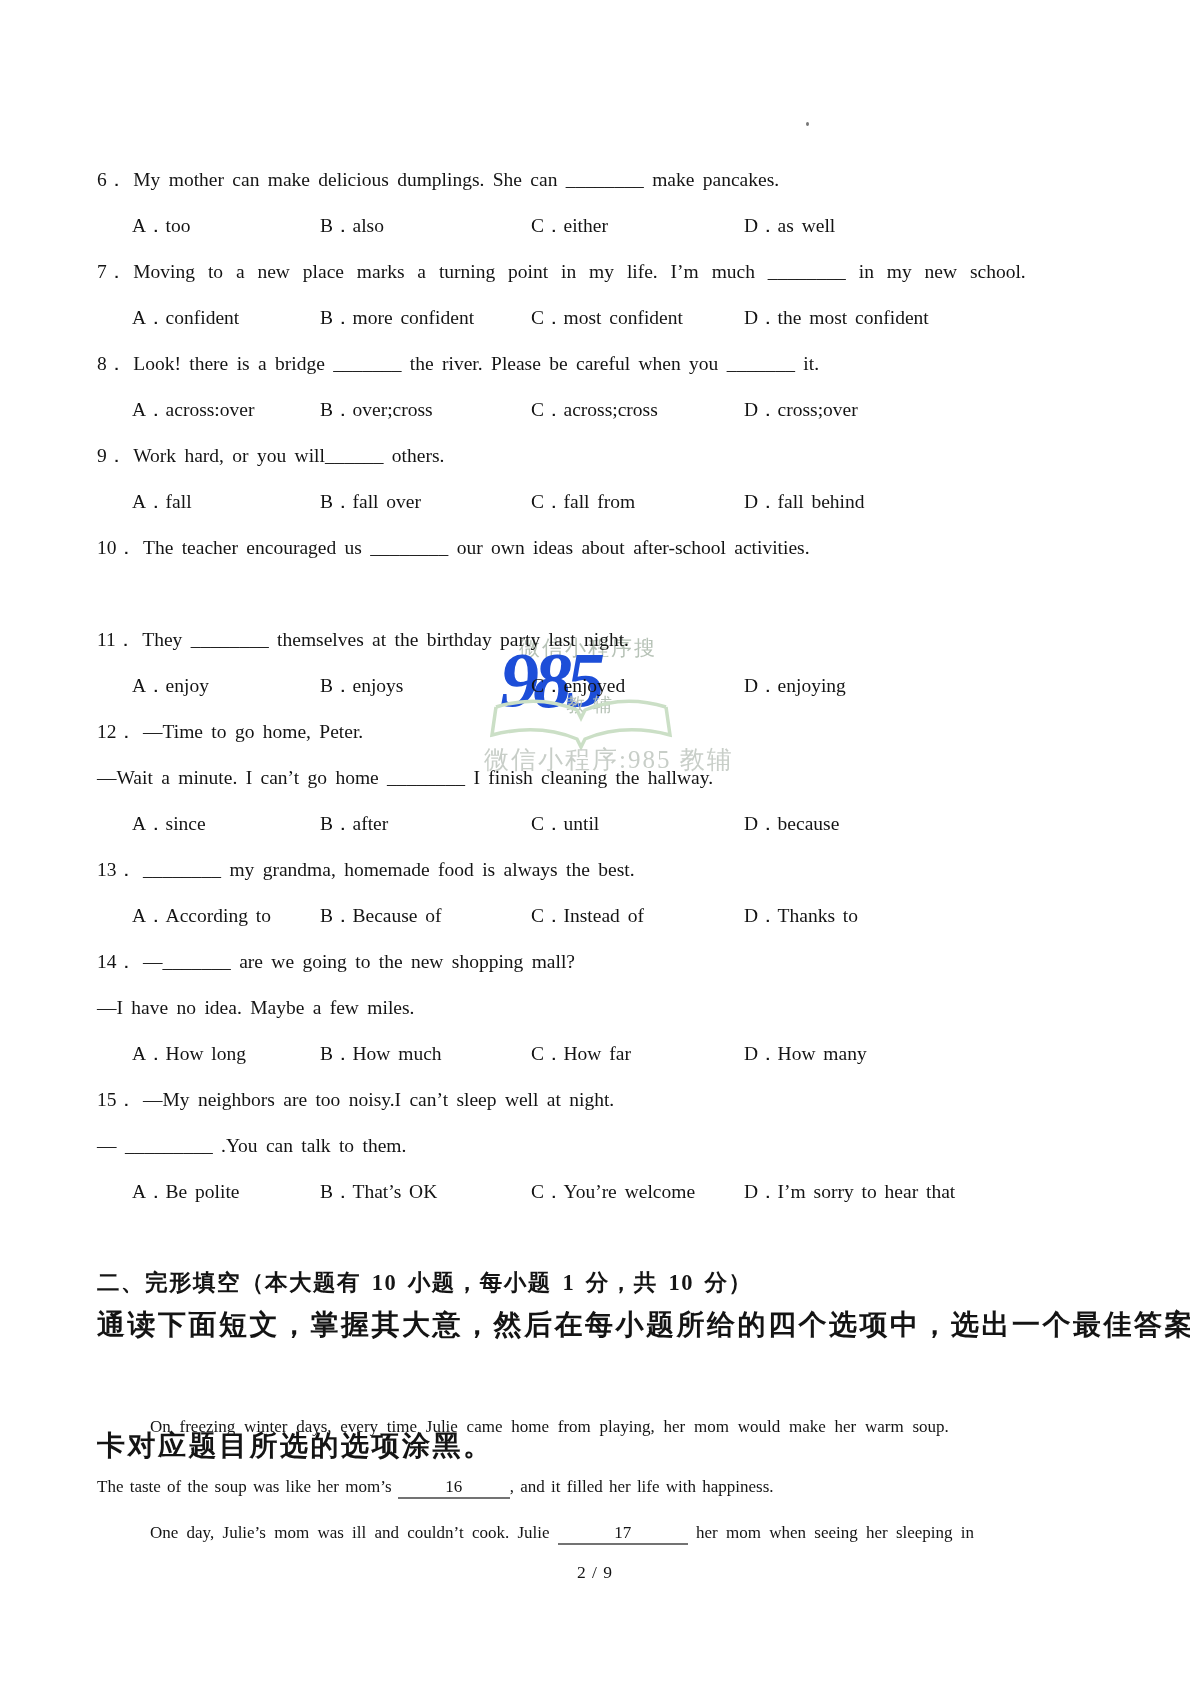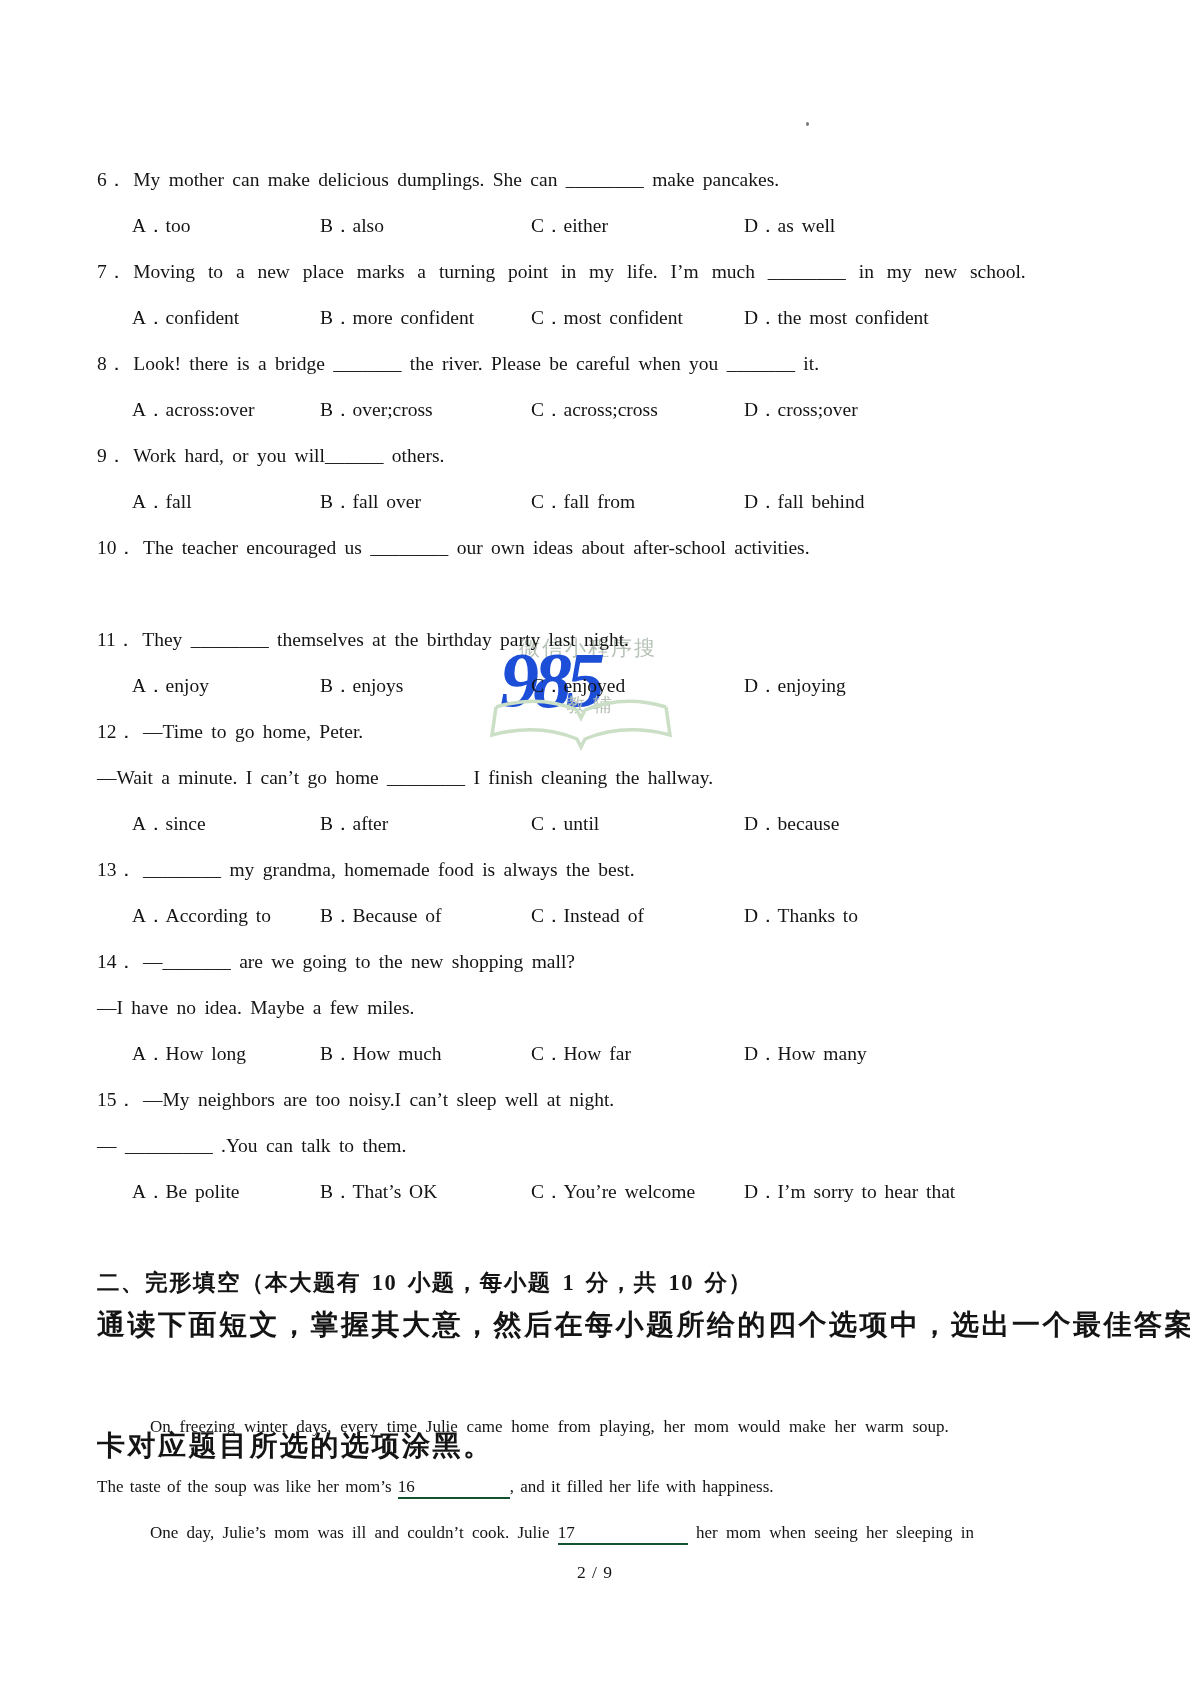--- a/index.html
+++ b/index.html
@@ -17,22 +17,22 @@
   .optrow { position:absolute; left:97px; width:1000px; height:24px; z-index:2; }
   .opt { position:absolute; top:0; font-size:19.5px; line-height:23px; white-space:pre; word-spacing:3px; }
   .oa { left:35px; } .ob { left:223px; } .oc { left:434px; } .od { left:647px; }
 
   .cjk { font-weight:bold; z-index:2; }
   .heading { font-size:22.5px; letter-spacing:1.5px; }
   .instr { font-size:28px; letter-spacing:2.5px; }
 
   .p-line { position:absolute; font-size:17px; line-height:23px; white-space:pre; z-index:2; }
   .blank-num {
-    display:inline-block; min-width:112px; 
-    border-bottom:2px solid #14532d; line-height:20px;margin-top:16px;
+    display:inline-block; min-width:112px; text-align:center;
+    border-bottom:2px solid #737373; line-height:20px;margin-top:16px;
   }
 
   .footer {
     position:absolute; top:1562px; left:0; width:1190px; text-align:center;
     font-size:17.5px; letter-spacing:1px; z-index:2;
   }
 
   
   .wm { position:absolute; z-index:1; pointer-events:none; }
   .wm-line1 { left:519px; top:634px; font-size:21px; color:#b6c2b6; letter-spacing:2px; }
@@ -56,20 +56,21 @@
 
   <div class="wm wm-line1">微信小程序搜</div>
   <div class="wm wm-big">985</div>
   <div class="wm wm-badge">教辅</div>
   <div class="wm wm-book">
     <svg width="190" height="54" viewBox="0 0 190 54" fill="none">
       <path d="M10 9 Q52 -4 91 12 L95 20 L99 12 Q138 -4 180 9" stroke="#cbdfc6" stroke-width="3.5" fill="none"></path>
       <path d="M10 9 L6 37 Q52 25 91 41 L95 49 L99 41 Q138 25 184 37 L180 9" stroke="#cbdfc6" stroke-width="3.5" fill="none"></path>
     </svg>
   </div>
+  <div class="wm wm-line2">微信小程序:985 教辅</div>
 
   <div class="line" style="top:168px"><span class="qnum">6．</span><span>My mother can make delicious dumplings. She can ________ make pancakes.</span></div>
   <div class="optrow" style="top:214px">
     <span class="opt oa">A．too</span>
     <span class="opt ob">B．also</span>
     <span class="opt oc">C．either</span>
     <span class="opt od">D．as well</span>
   </div>
 
   <div class="line stretch7" style="top:260px"><span class="qnum">7．</span><span>Moving to a new place marks a turning point in my life. I’m much ________ in my new school.</span></div>

